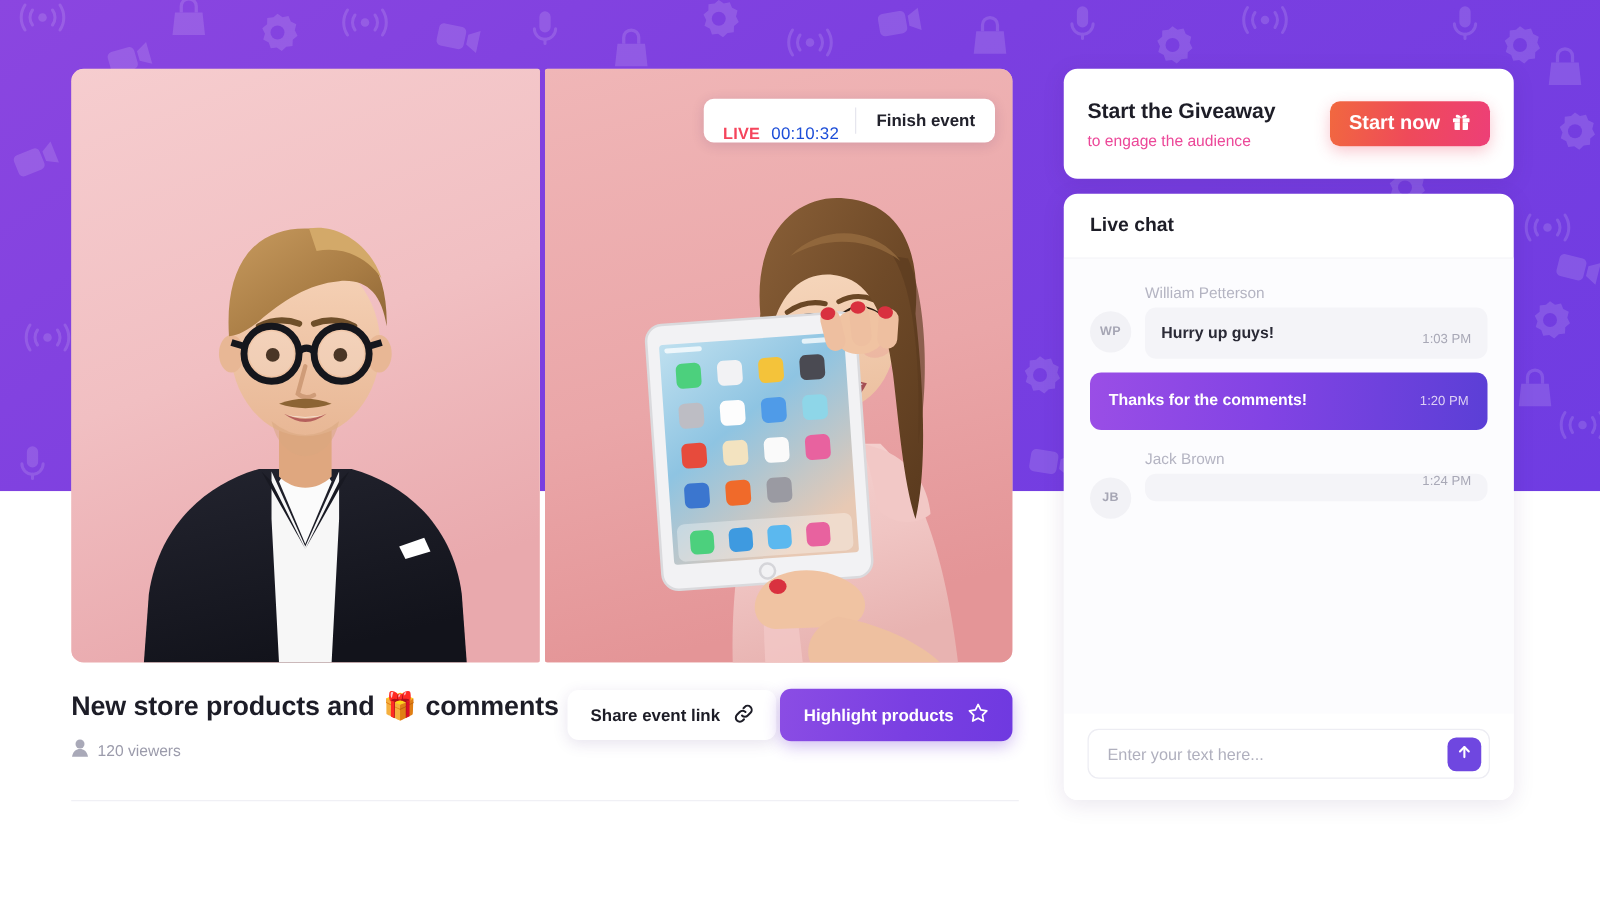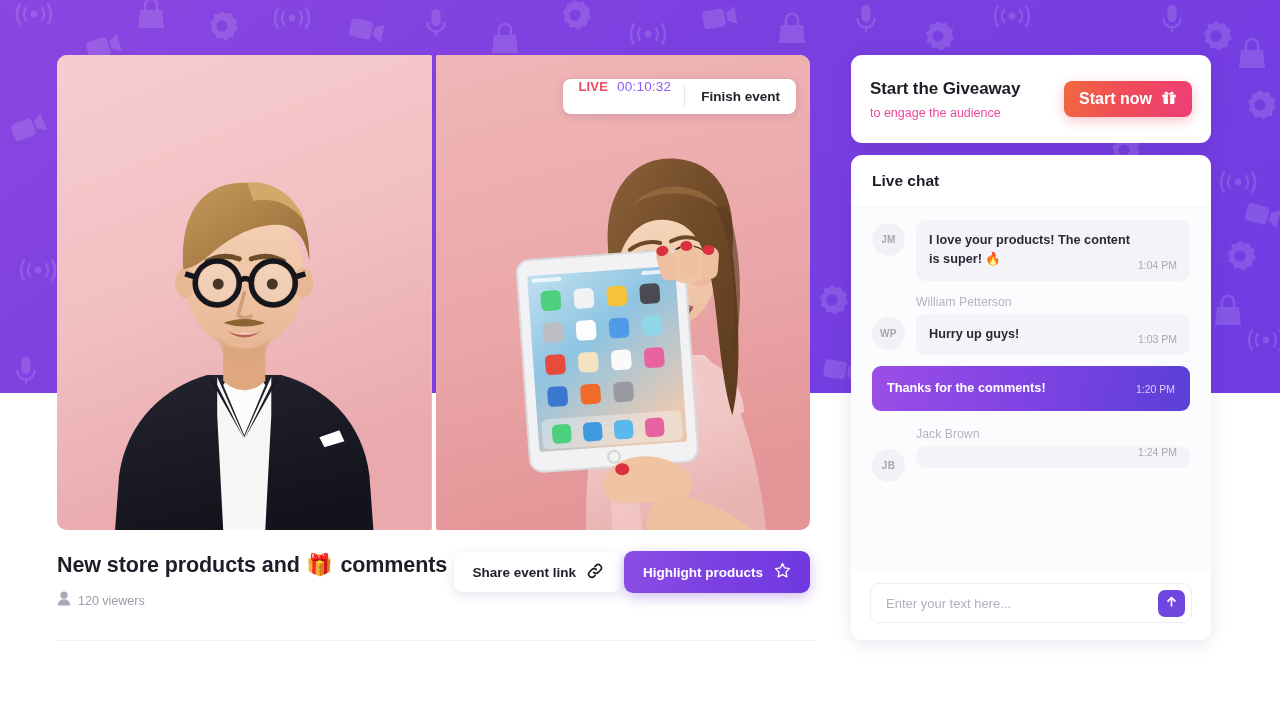--- a/index.html
+++ b/index.html
@@ -34,23 +34,23 @@
   .tile svg { position:absolute; inset:0; width:100%; height:100%; display:block; }
 
   
   .live-pill {
     position:absolute; right:14px; top:24px; height:35px;
     display:flex; align-items:center;
     background:#ffffff; border-radius:8px;
     box-shadow:0 2px 10px rgba(60,20,90,.14);
     overflow:hidden; z-index:5;
   }
-  .live-seg { display:flex; align-items:flex-start; gap:9px; padding:0 13px 0 15px; height:100%; }
+  .live-seg { display:flex; align-items:flex-end; gap:9px; padding:0 13px 0 15px; height:100%; }
   .live-word { color:#f5455c; font-weight:bold; font-size:13px; letter-spacing:.2px; }
-  .live-time { color:#8b5cf6; font-size:13.5px; letter-spacing:.2px; }
+  .live-time { color:#1d4ed8; font-size:13.5px; letter-spacing:.2px; }
   .live-div { width:1px; height:21px; background:#e6e6ee; }
   .finish-btn { padding:0 16px; height:100%; display:flex; align-items:center;
                 font-size:13.5px; font-weight:bold; color:#22222c; background:transparent;
                 border:none; cursor:pointer; font-family:inherit; }
 
   
   .title-row { position:absolute; left:57px; top:548px; width:753px;
                display:flex; align-items:flex-start; justify-content:space-between; }
   .title-left { padding-top:4px; }
   .event-title { font-size:21.5px; font-weight:bold; color:#1d1d27; letter-spacing:-.1px;
@@ -475,27 +475,20 @@
     </button>
   </div>
 
   <div class="chat-card">
     <div class="chat-head">
       <span class="chat-head-title">Live chat</span>
     </div>
 
     <div class="chat-body">
 
-      <div class="msg-row">
-        <div class="avatar">JM</div>
-        <div class="bubble">
-          <div class="bubble-text">I love your products! The content is super! 🔥</div>
-          <div class="bubble-time">1:04 PM</div>
-        </div>
-      </div>
 
       <div>
         <div class="sender-name">William Petterson</div>
         <div class="msg-row">
           <div class="avatar">WP</div>
           <div class="bubble">
             <div class="bubble-text">Hurry up guys!</div>
             <div class="bubble-time">1:03 PM</div>
           </div>
         </div>

